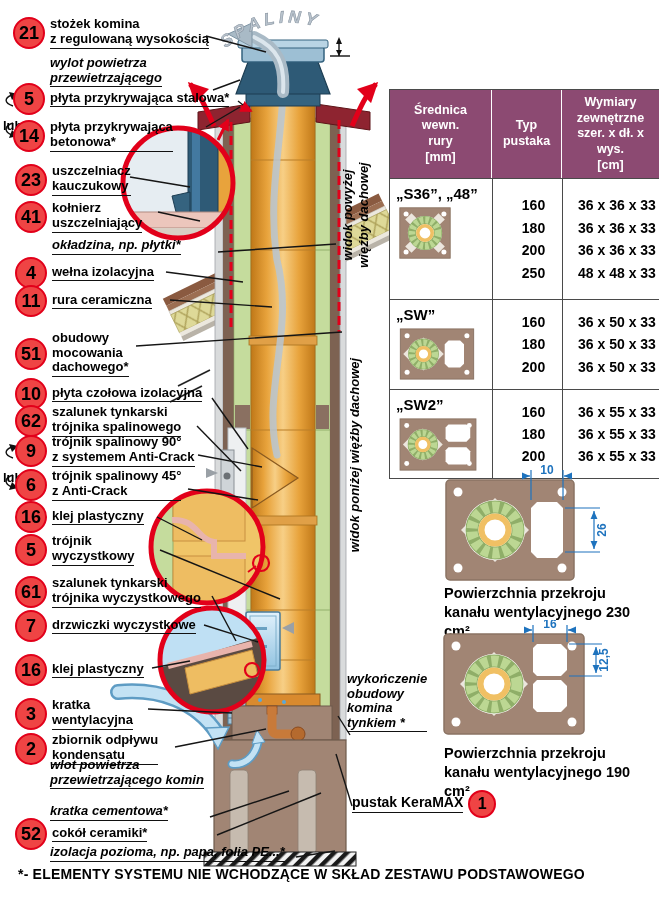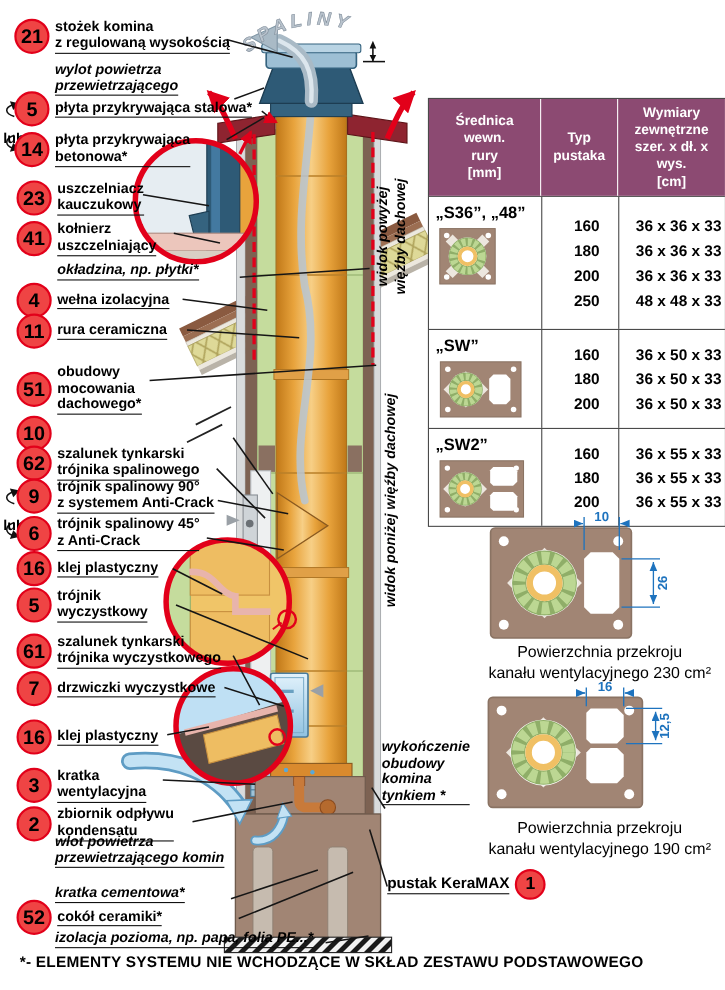--- a/index.html
+++ b/index.html
@@ -9,21 +9,21 @@
   .co{position:absolute;display:flex;align-items:center;gap:5px;z-index:3;}
   .num{box-sizing:border-box;min-width:32px;height:32px;padding:0 3px;border:2.5px solid #e2001a;
        border-radius:50%;background:#ef4444;display:flex;align-items:center;justify-content:center;
        font-size:18px;font-weight:bold;line-height:1;flex:0 0 auto;}
   .txt{font-size:13px;font-weight:bold;line-height:1.12;white-space:pre-line;
        border-bottom:1.5px solid #111;padding-bottom:1px;}
   .it{font-style:italic;}
   .lub{position:absolute;font-size:13px;font-weight:bold;z-index:3;margin-top:10px;}
   .vtext{position:absolute;font-size:13px;font-weight:bold;font-style:italic;text-align:center;
          white-space:pre-line;transform:rotate(-90deg);z-index:2;line-height:1.25;}
-  .cap{position:absolute;font-size:14.5px;font-weight:normal;line-height:1.3;white-space:pre-line;z-index:2;text-align:center;}
+  .cap{position:absolute;font-size:14.5px;font-weight:bold;line-height:1.3;white-space:pre-line;z-index:2;}
   .foot{position:absolute;left:18px;top:866px;font-size:14px;font-weight:bold;letter-spacing:.2px;z-index:3;}
   .ktable{position:absolute;left:389px;top:89px;width:269px;border:1.5px solid #4a4a4a;background:#fff;z-index:2;}
   .thead,.trow{display:grid;grid-template-columns:102px 70px 1fr;}
   .th{background:#8c4a72;color:#fff;font-weight:bold;font-size:12.5px;text-align:center;
       display:flex;align-items:center;justify-content:center;white-space:pre-line;
       padding:5px 2px;line-height:1.25;border-right:1.5px solid #fff;}
   .th:last-child{border-right:none;}
   .trow{border-top:1.5px solid #4a4a4a;}
   .tc{display:flex;align-items:center;justify-content:center;font-weight:bold;font-size:14px;
       text-align:center;border-left:1.5px solid #4a4a4a;white-space:pre-line;line-height:1.6;padding-left:12px;}
@@ -334,20 +334,21 @@
   <span class="txt">rura ceramiczna</span>
 </div>
 <div class="co" style="left:15px;top:331px">
   <span class="num">51</span>
   <span class="txt">obudowy
 mocowania
 dachowego*</span>
 </div>
 <div class="co" style="left:15px;top:378px">
   <span class="num">10</span>
+  <span class="txt">płyta czołowa izolacyjna</span>
 </div>
 <div class="co" style="left:15px;top:405px">
   <span class="num">62</span>
   <span class="txt">szalunek tynkarski
 trójnika spalinowego</span>
 </div>
 <div class="co" style="left:15px;top:435px">
   <span class="num">9</span>
   <span class="txt">trójnik spalinowy 90°
 z systemem Anti-Crack</span>

